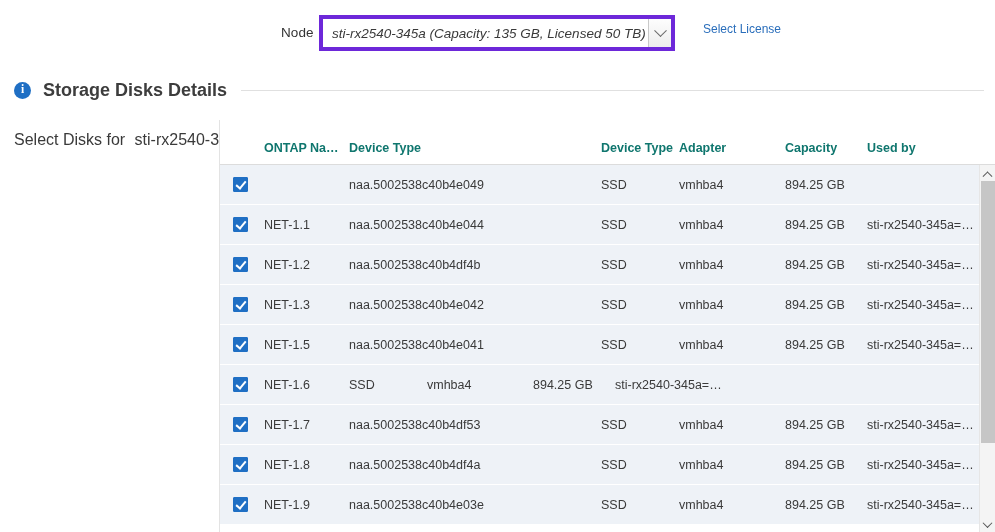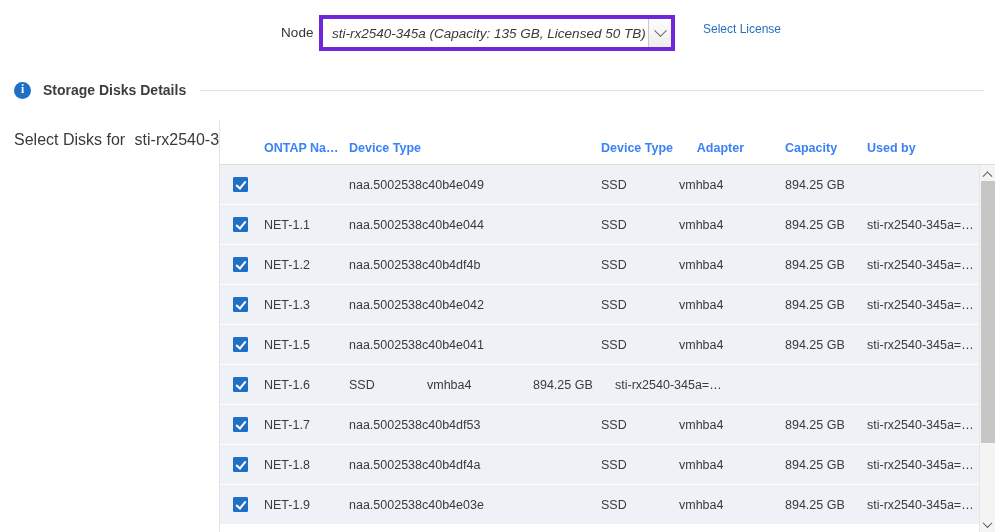--- a/index.html
+++ b/index.html
@@ -105,21 +105,21 @@
     font-weight: bold;
     font-family: "Liberation Serif", serif;
     display: flex;
     align-items: center;
     justify-content: center;
     flex: 0 0 17px;
     line-height: 1;
   }
   .section-title {
     margin-left: 12px;
-    font-size: 14px;
+    font-size: 18px;
     font-weight: bold;
     color: #3d3d3d;
     white-space: nowrap;
   }
   .section-rule {
     margin-left: 14px;
     flex: 1 1 auto;
     height: 1px;
     background: #e0e0e0;
   }
@@ -152,21 +152,21 @@
     height: 45px;
     background: #ffffff;
     display: flex;
     align-items: flex-end;
     border-bottom: 1px solid #dcdcdc;
     box-sizing: border-box;
   }
   .thead .cell {
     font-size: 12.5px;
     font-weight: bold;
-    color: #3b82f6;
+    color: #0f766e;
     padding-bottom: 9px;
     white-space: nowrap;
     overflow: hidden;
   }
   .tbody {
     position: relative;
     height: 367px;
     overflow: hidden;
   }
   .row {
@@ -190,21 +190,21 @@
   .c-device { flex: 0 0 252px; }
   .c-type   { flex: 0 0 78px;  }
   .c-adapt  { flex: 0 0 65px;  }
   .c-cap    { flex: 0 0 82px; margin-left: 41px;  }
   .c-used   { flex: 1 1 auto;  padding-right: 4px; }
 
   .thead .c-check  { flex: 0 0 44px; }
   .thead .c-ontap  { flex: 0 0 85px; }
   .thead .c-device { flex: 0 0 252px; }
   .thead .c-type   { flex: 0 0 78px; }
-  .thead .c-adapt  { flex: 0 0 65px; text-align: right; }
+  .thead .c-adapt  { flex: 0 0 65px; }
   .thead .c-cap    { flex: 0 0 82px; }
   .thead .c-used   { flex: 1 1 auto; }
 
   .checkbox {
     width: 15px;
     height: 15px;
     background: #1f6fc4;
     border: 1px solid #1f6fc4;
     box-sizing: border-box;
     position: relative;

